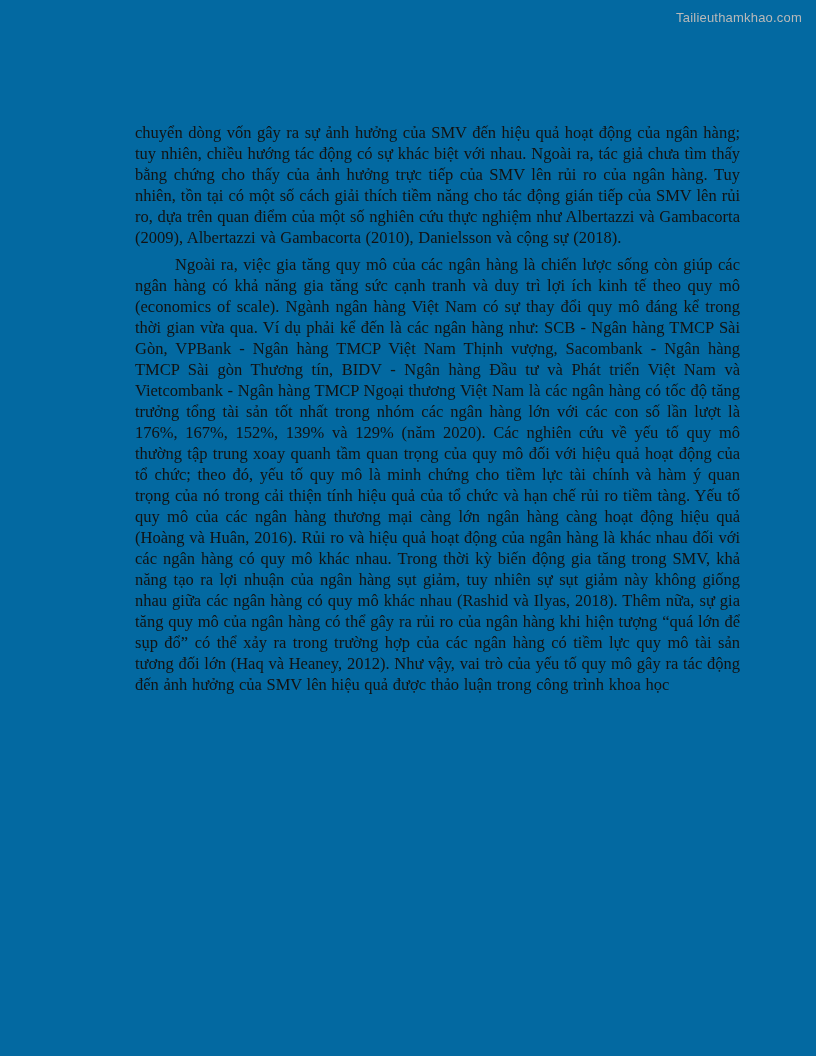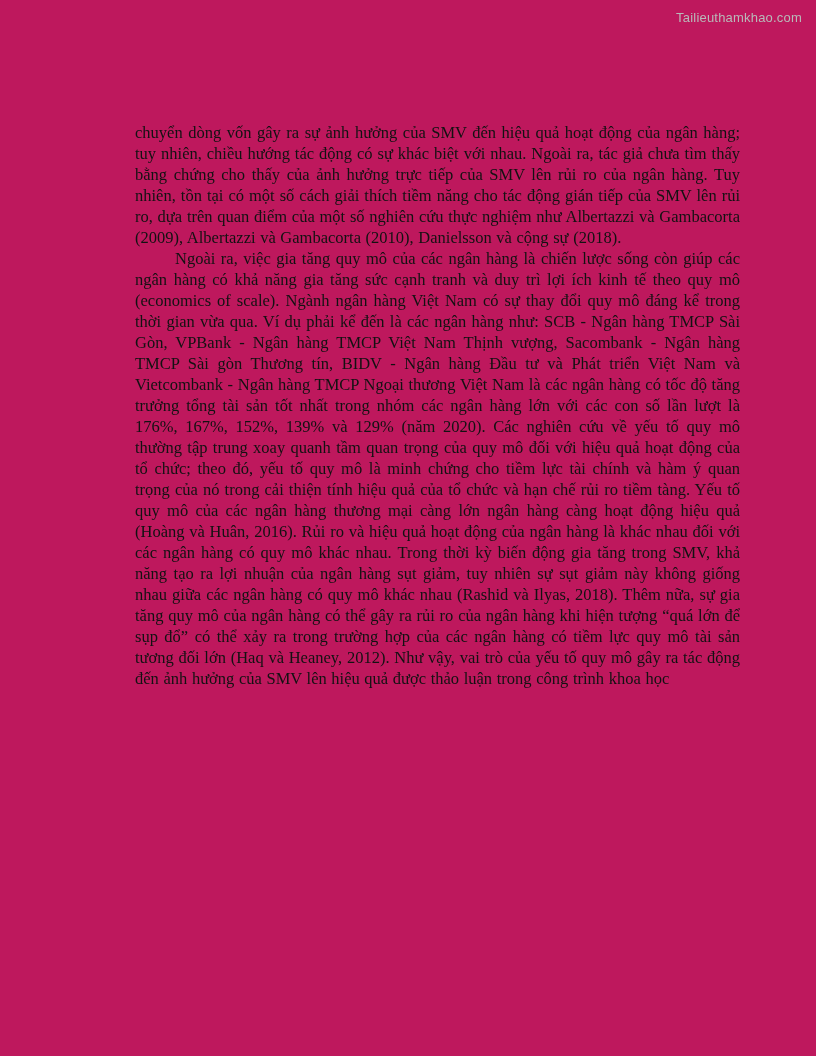--- a/index.html
+++ b/index.html
@@ -4,21 +4,21 @@
 <style>
   html, body {
     margin: 0;
     padding: 0;
     background: #ffffff;
   }
   .page {
     position: relative;
     width: 816px;
     height: 1056px;
-    background: #be185d;
+    background: #0369a1;
     font-family: "Liberation Serif", serif;
     color: #000000;
     overflow: hidden;
   }
   .watermark {
     position: absolute;
     top: 10px;
     right: 14px;
     font-family: "Liberation Sans", sans-serif;
     font-size: 13px;
@@ -43,21 +43,21 @@
   .body-text p {
     margin: 0;
     font-size: 16.5px;
     line-height: 21px;
     text-align: justify;
     color: #121212;
     word-spacing: 0.5px;
   }
   .body-text p.indent {
     text-indent: 40px;
-    margin-top: 0;
+    margin-top: 6px;
   }
 </style>
 </head>
 <body>
 
 <div class="page">
   <div class="watermark">Tailieuthamkhao.com</div>
 
 
   <div class="body-text">

